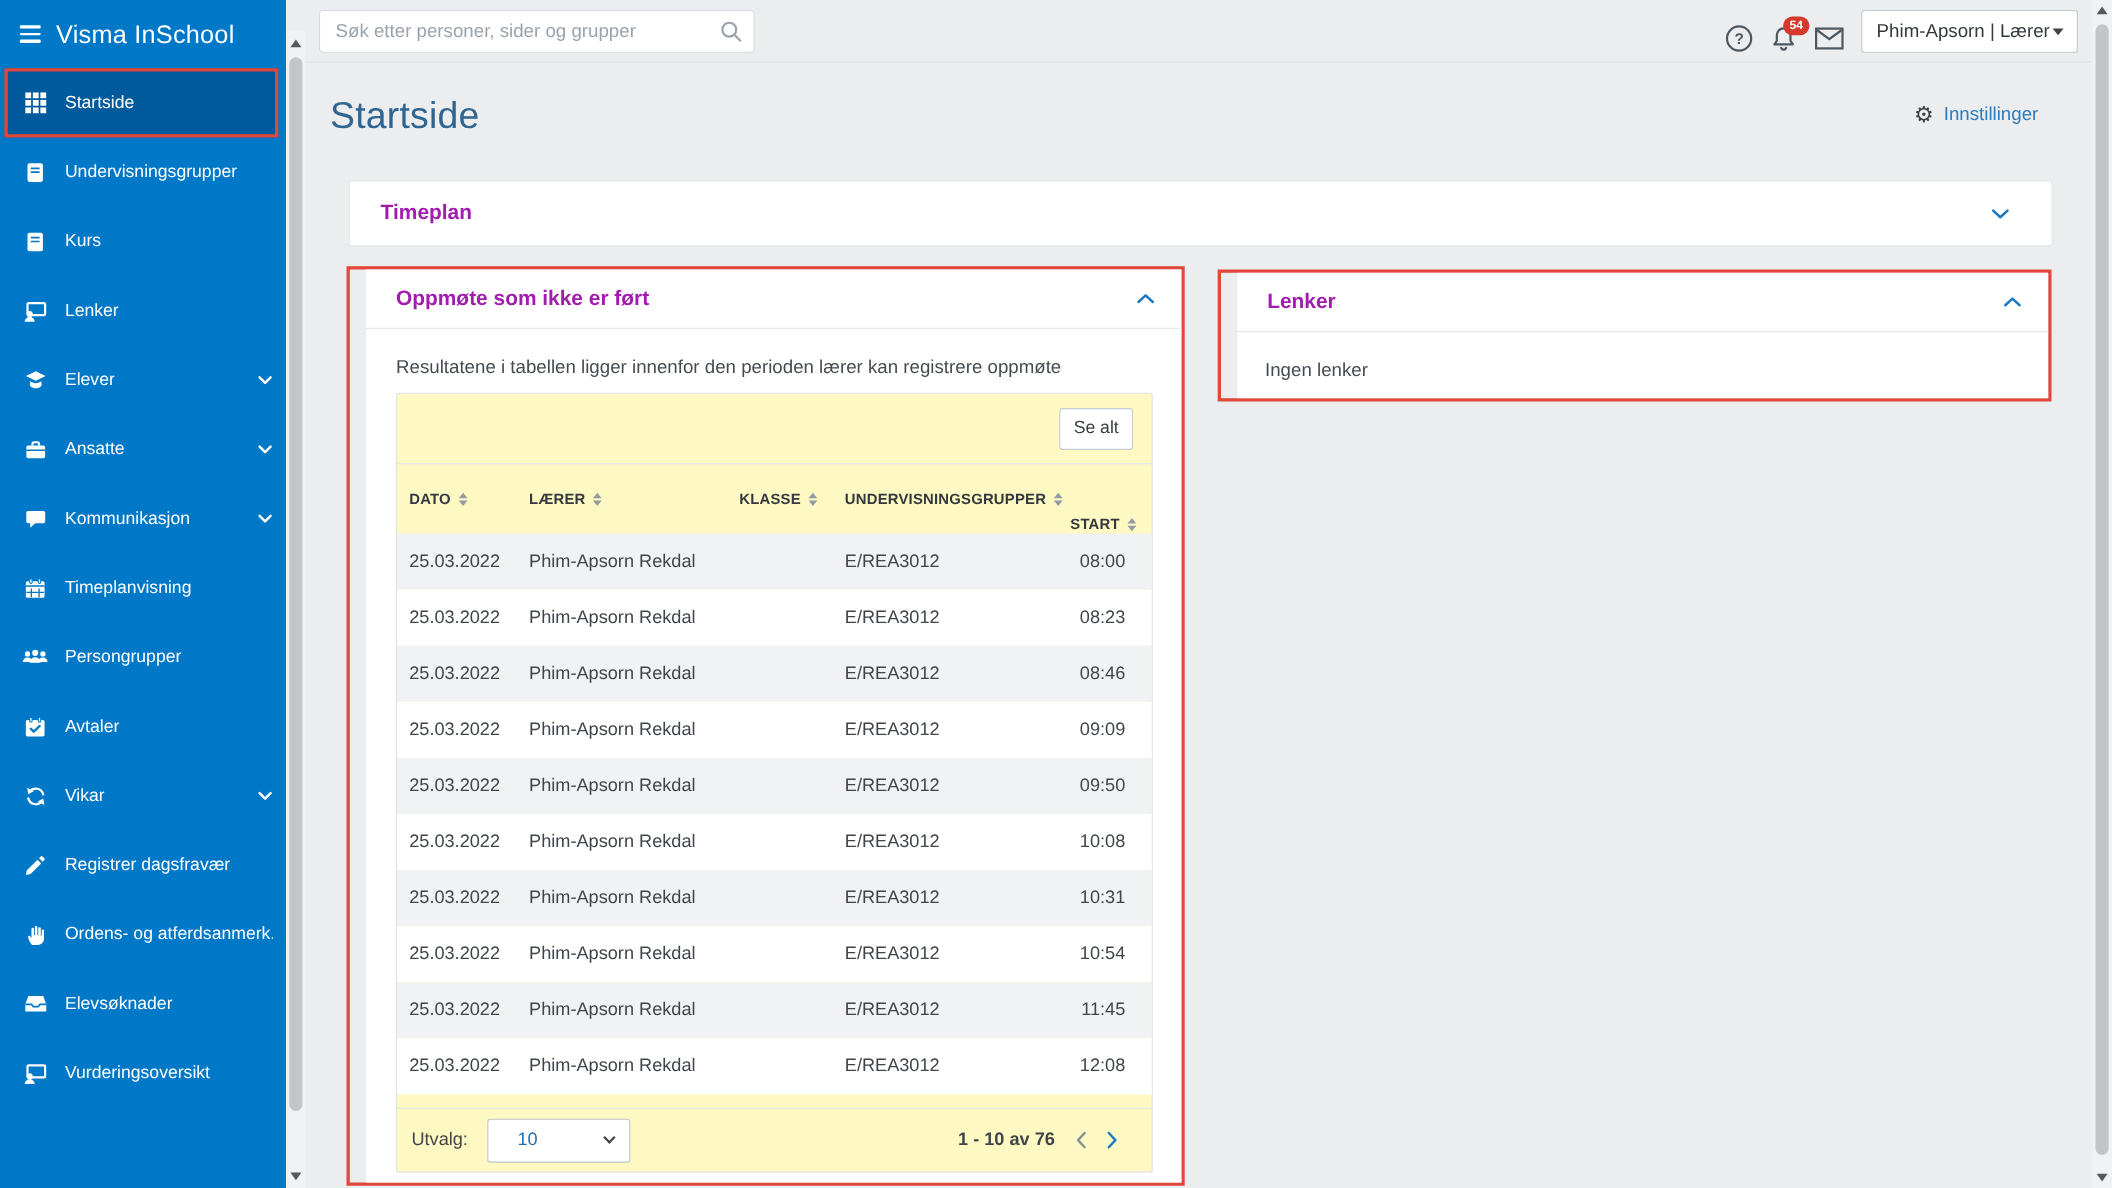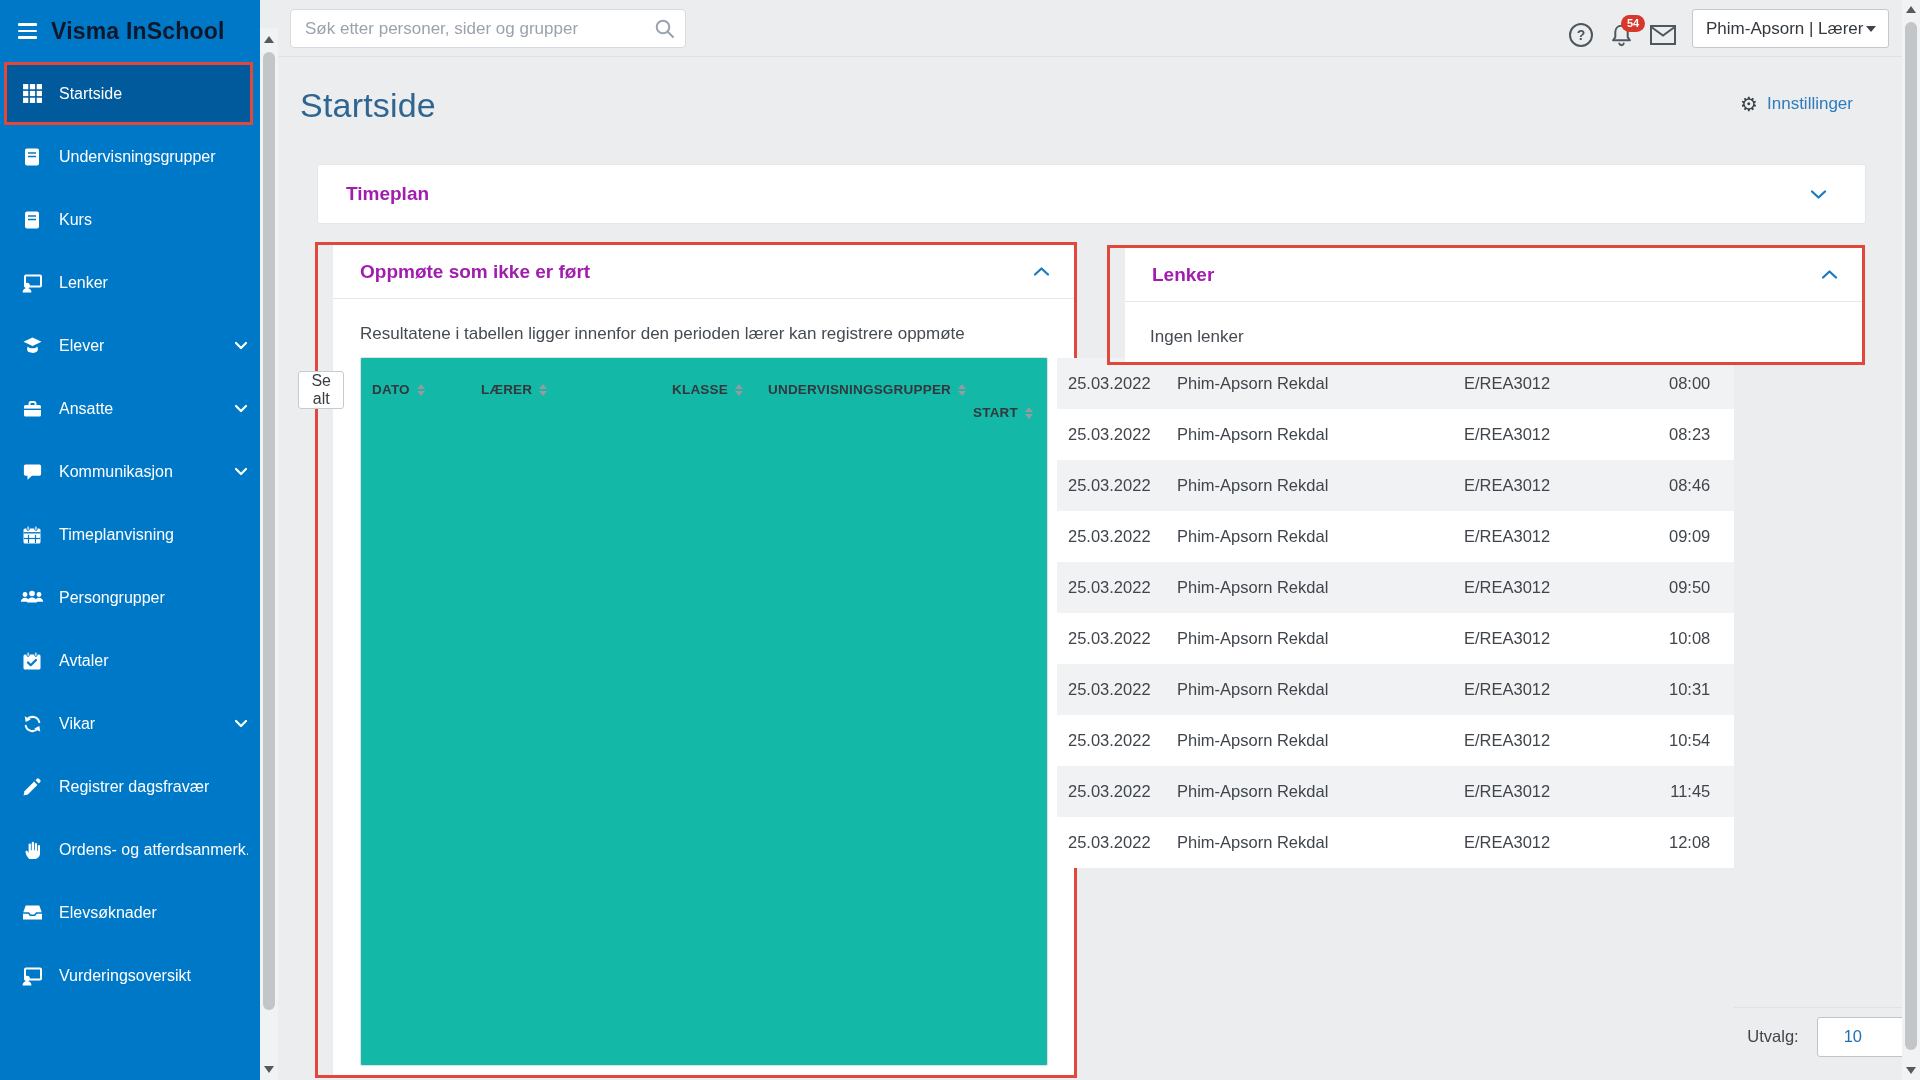--- a/index.html
+++ b/index.html
@@ -6,21 +6,21 @@
   html,body { width:1920px; height:1080px; }
   body { font-family:"Liberation Sans", sans-serif; }
   .stage { position:relative; width:1920px; height:1080px; overflow:hidden;
            background:#ecedef; --blue:#0078c8; --active:#005a9c; --red:#e2473c; --accent:#1d7ac1; }
 
   
   .sidebar { position:absolute; left:0; top:0; width:260px; height:1080px; background:var(--blue); z-index:2; }
   .logo-row { height:62px; display:flex; align-items:center; padding-left:18px; }
   .hamburger { display:inline-flex; flex-direction:column; gap:4px; width:20px; cursor:pointer; }
   .hamburger i { display:block; width:19px; height:2.4px; background:#fff; border-radius:1px; }
-  .logo-text { color:#0f172a; font-size:23px; font-weight:bold; margin-left:13px; letter-spacing:.2px; white-space:nowrap; }
+  .logo-text { color:#ffffff; font-size:23px; font-weight:normal; margin-left:13px; letter-spacing:.2px; white-space:nowrap; }
   .nav { position:absolute; top:62px; left:0; right:0; }
   .nav-item { height:63px; display:flex; align-items:center; padding:0 12px 0 20px; cursor:pointer; color:#fff; }
   .nav-icon { width:24px; height:22px; flex:none; display:flex; align-items:center; justify-content:center; }
   .nav-label { margin-left:15px; font-size:16px; white-space:nowrap; overflow:hidden; }
   .nav-chev { margin-left:auto; display:flex; align-items:center; }
   .nav-item.active { background:var(--active); border:3px solid var(--red); margin:0 7px 0 4px; padding:0 8px 0 13px; }
 
   
   .scrollbar { position:absolute; width:18px; background:#f1f2f3; z-index:3; }
   .sidebar-scrollbar { left:260px; top:28px; height:1052px; }
@@ -65,21 +65,21 @@
   .links-box { left:829px; top:245px; width:758px; height:120px; }
   .redbox .card { position:relative; width:100%; height:100%; border:none; border-radius:0; }
 
   .card-head { height:54px; display:flex; align-items:center; justify-content:space-between;
                padding:0 24px 0 27px; border-bottom:1px solid #e4e7ea; }
   .desc { position:absolute; left:27px; top:79px; font-size:17px; color:#454b51; }
   .links-empty { position:absolute; left:25px; top:79px; font-size:17px; color:#454b51; }
 
   
   .table-wrap { position:absolute; left:27px; right:26px; top:112px; bottom:9px; border:1px solid #dde1e5;
-                border-radius:2px; display:flex; flex-direction:row; background:#14b8a6; }
+                border-radius:2px; display:flex; flex-direction:column; background:#fef9c3; }
   .seeall-row { flex:none; height:64px; position:relative; border-bottom:1px solid #e4e7ea; }
   .seeall-row button { position:absolute; right:17px; top:13px; height:38px; padding:0 12px; background:#fff;
                        border:1px solid #c6cbd0; border-radius:3px; font-size:16px; color:#383d42; font-family:inherit; cursor:pointer; }
   .thead { flex:none; height:63px; display:grid; grid-template-columns:109px 191px 96px 205px 1fr;
            padding:0 24px 0 11px; align-items:center; }
   .th { display:flex; align-items:center; gap:7px; font-size:13.5px; font-weight:bold; color:#33383e; letter-spacing:.2px; }
   .th.end { justify-content:flex-end;margin-top:46px; }
   .sort { display:inline-flex; flex-direction:column; gap:2px; cursor:pointer; }
   .sort i { display:block; width:0; height:0; border-left:4.5px solid transparent; border-right:4.5px solid transparent; }
   .sort .s-up { border-bottom:5px solid #949ba3; }

